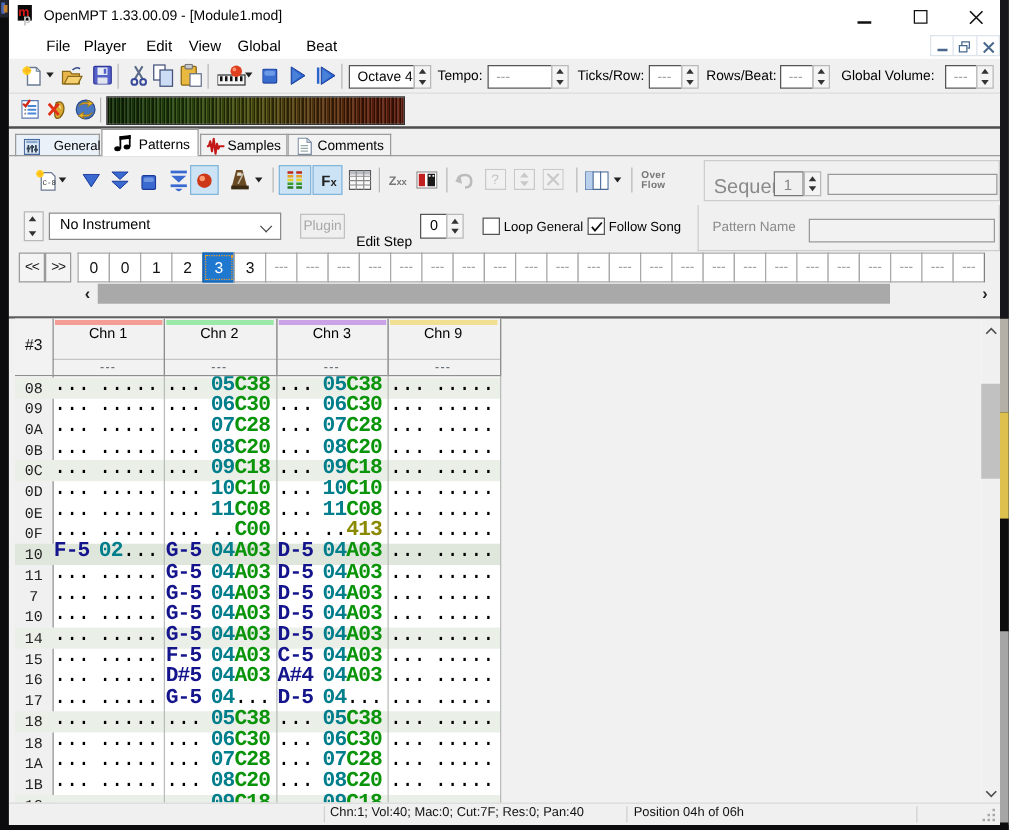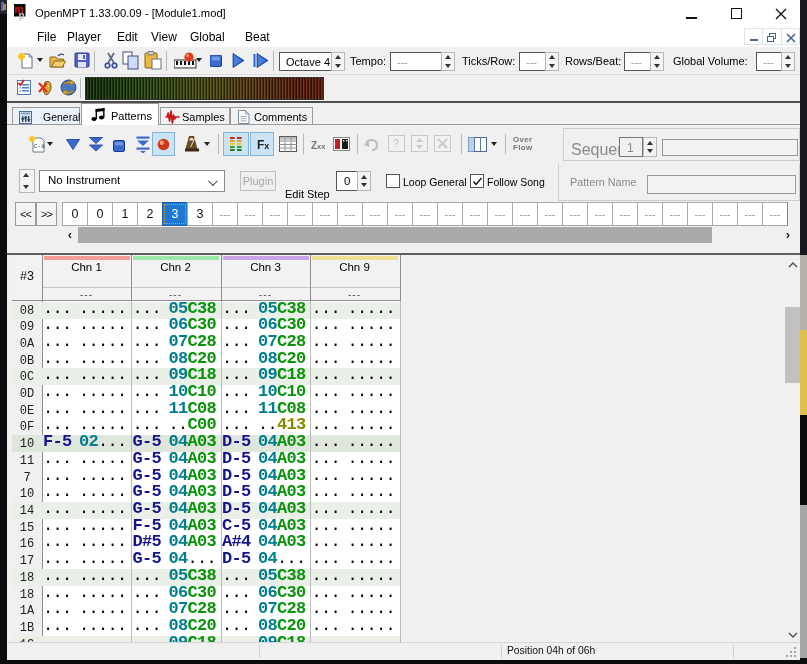--- a/index.html
+++ b/index.html
@@ -956,20 +956,21 @@
 <div class="a" id="vsb"></div>
 <div class="a" id="vsthumb"></div>
 <svg class="a" style="left:788px;top:260px" width="10" height="10" viewBox="0 0 10 10">
     <path d="M1 7 L5 3 L9 7" fill="none" stroke="#505050" stroke-width="1.4"></path>
   </svg>
 <svg class="a" style="left:788px;top:630px" width="10" height="10" viewBox="0 0 10 10">
     <path d="M1 3 L5 7 L9 3" fill="none" stroke="#505050" stroke-width="1.4"></path>
   </svg>
 
 <div class="a" id="sbar">
+  <span class="t1">Chn:1; Vol:40; Mac:0; Cut:7F; Res:0; Pan:40</span>
   <span class="t2">Position 04h of 06h</span>
   <span class="ssep" style="left:252px"></span>
   <span class="ssep" style="left:494px"></span>
   <span class="ssep" style="left:726px"></span>
   <svg style="position:absolute;right:3px;bottom:2px" width="12" height="12" viewBox="0 0 12 12">
     <g fill="#a8a8a8">
         <rect x="9" y="9" width="2" height="2"></rect>
         <rect x="9" y="5" width="2" height="2"></rect>
         <rect x="9" y="1" width="2" height="2"></rect>
         <rect x="5" y="9" width="2" height="2"></rect>

